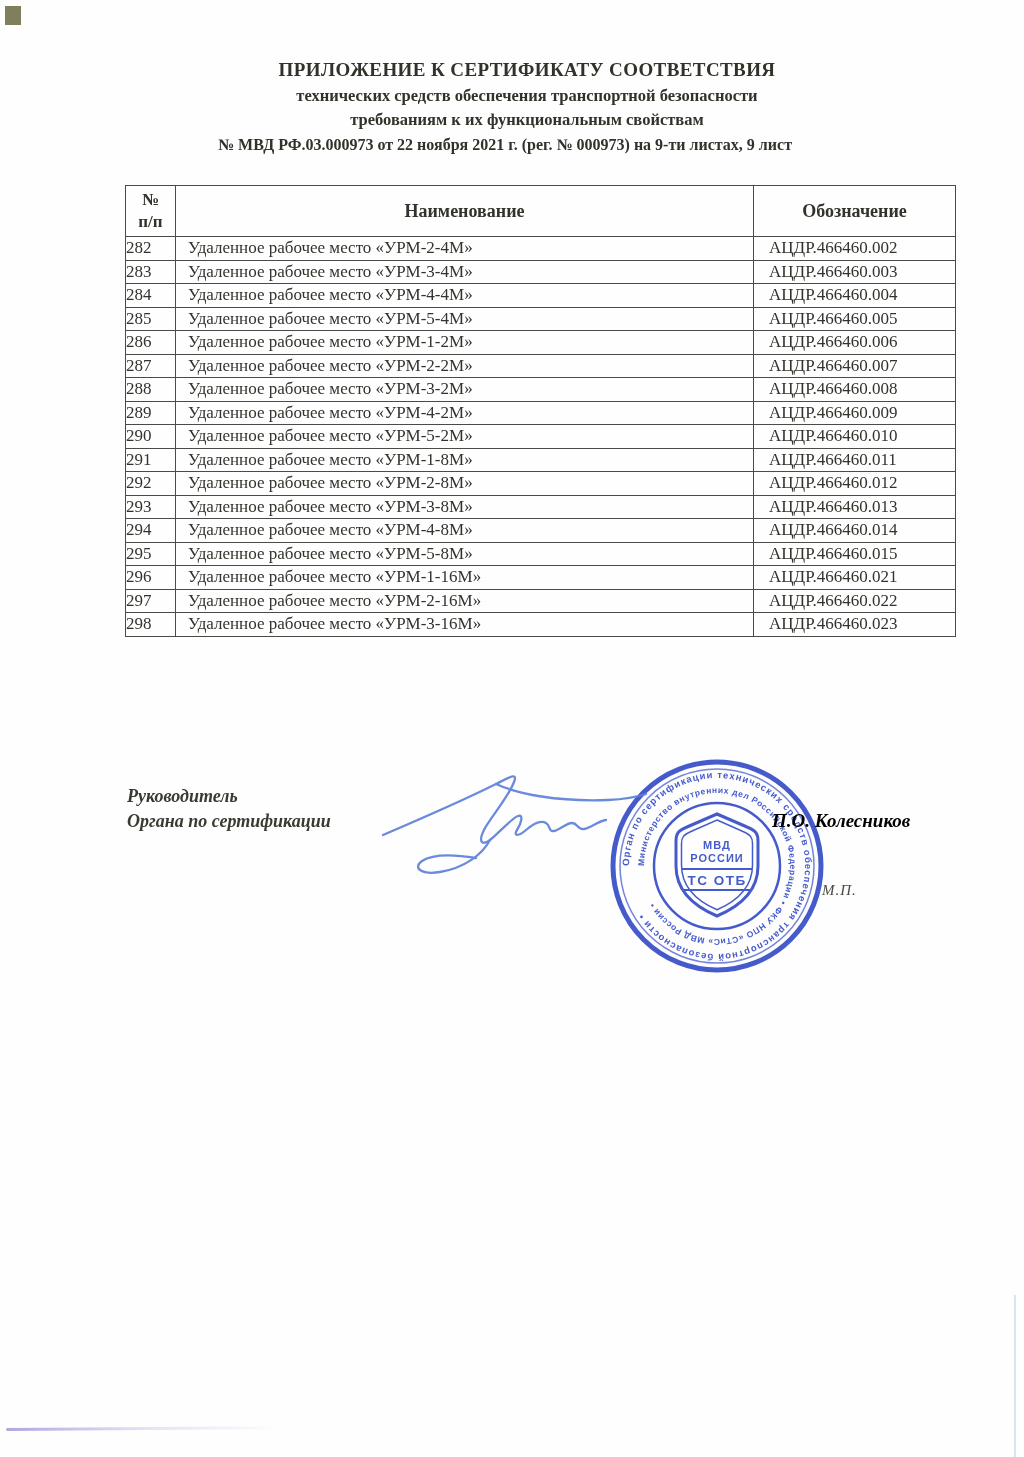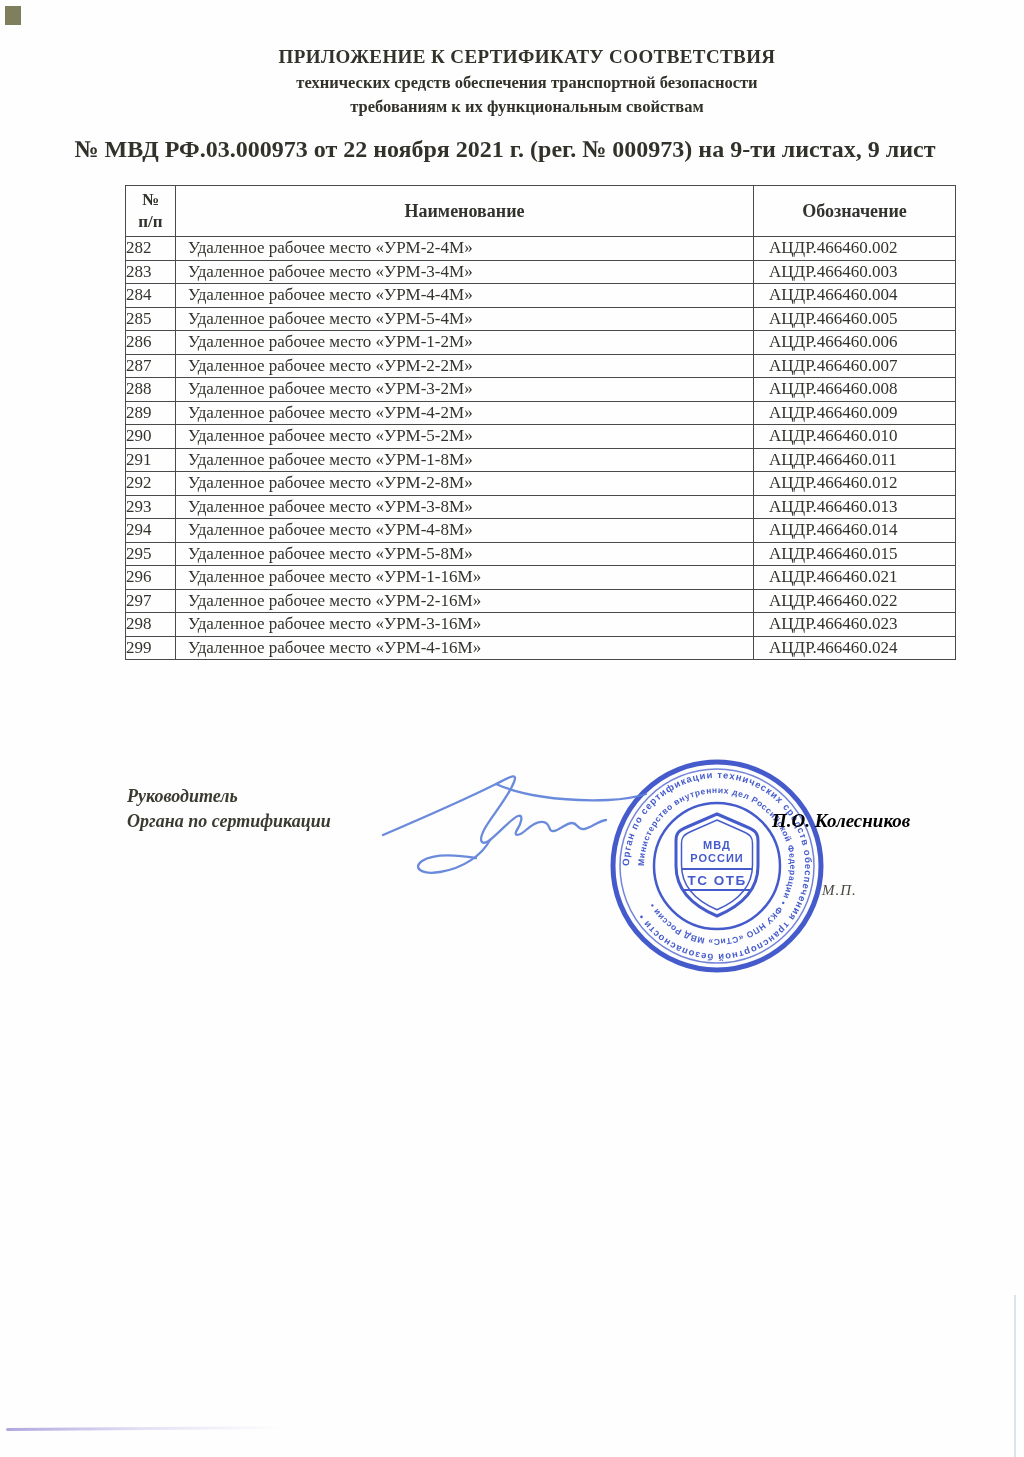--- a/index.html
+++ b/index.html
@@ -5,26 +5,26 @@
   html,body{margin:0;padding:0;}
   body{
     width:1024px;height:1457px;position:relative;overflow:hidden;
     background:#fefefe;
     font-family:"Liberation Serif","DejaVu Serif",serif;
     color:#2e2e28;
   }
   .page{position:absolute;inset:0;}
 
   
-  .doc-title{position:absolute;left:30px;right:0;text-align:center;font-weight:bold;color:#32322a;}
+  .doc-title{position:absolute;left:30px;right:0;text-align:center;font-weight:bold;color:#32322a;margin-top:13px;}
   .title-1{top:46px;font-size:19px;letter-spacing:.4px;}
   .title-2{top:73px;font-size:16.5px;}
   .title-3{top:97px;font-size:16.5px;}
   .reg-line{position:absolute;left:0;right:14px;top:136px;text-align:center;
-    font-weight:bold;font-size:24px;color:#32322a;}
+    font-weight:bold;font-size:16px;color:#32322a;}
 
   
   .cert-table{
     position:absolute;left:125px;top:185px;width:830px;
     border-collapse:collapse;table-layout:fixed;
     font-size:17px;color:#33332d;
   }
   .cert-table col.c-num{width:50px;}
   .cert-table col.c-name{width:578px;}
   .cert-table col.c-des{width:202px;}
@@ -171,25 +171,20 @@
         <tr>
           <td>297</td>
           <td>Удаленное рабочее место «УРМ-2-16М»</td>
           <td>АЦДР.466460.022</td>
         </tr>
         <tr>
           <td>298</td>
           <td>Удаленное рабочее место «УРМ-3-16М»</td>
           <td>АЦДР.466460.023</td>
         </tr>
-        <tr>
-          <td>299</td>
-          <td>Удаленное рабочее место «УРМ-4-16М»</td>
-          <td>АЦДР.466460.024</td>
-        </tr>
       </tbody>
   </table>
 
   <div class="role-label role-1">Руководитель</div>
   <div class="role-label role-2">Органа по сертификации</div>
   <div class="signer-name">П.О. Колесников</div>
   <div class="seal-abbr">М.П.</div>
 
   <svg class="signature-svg" width="300" height="125" viewBox="0 0 300 125">
     <g fill="none" stroke="#5b7fd8" stroke-width="2.3" stroke-linecap="round" opacity="0.9">

